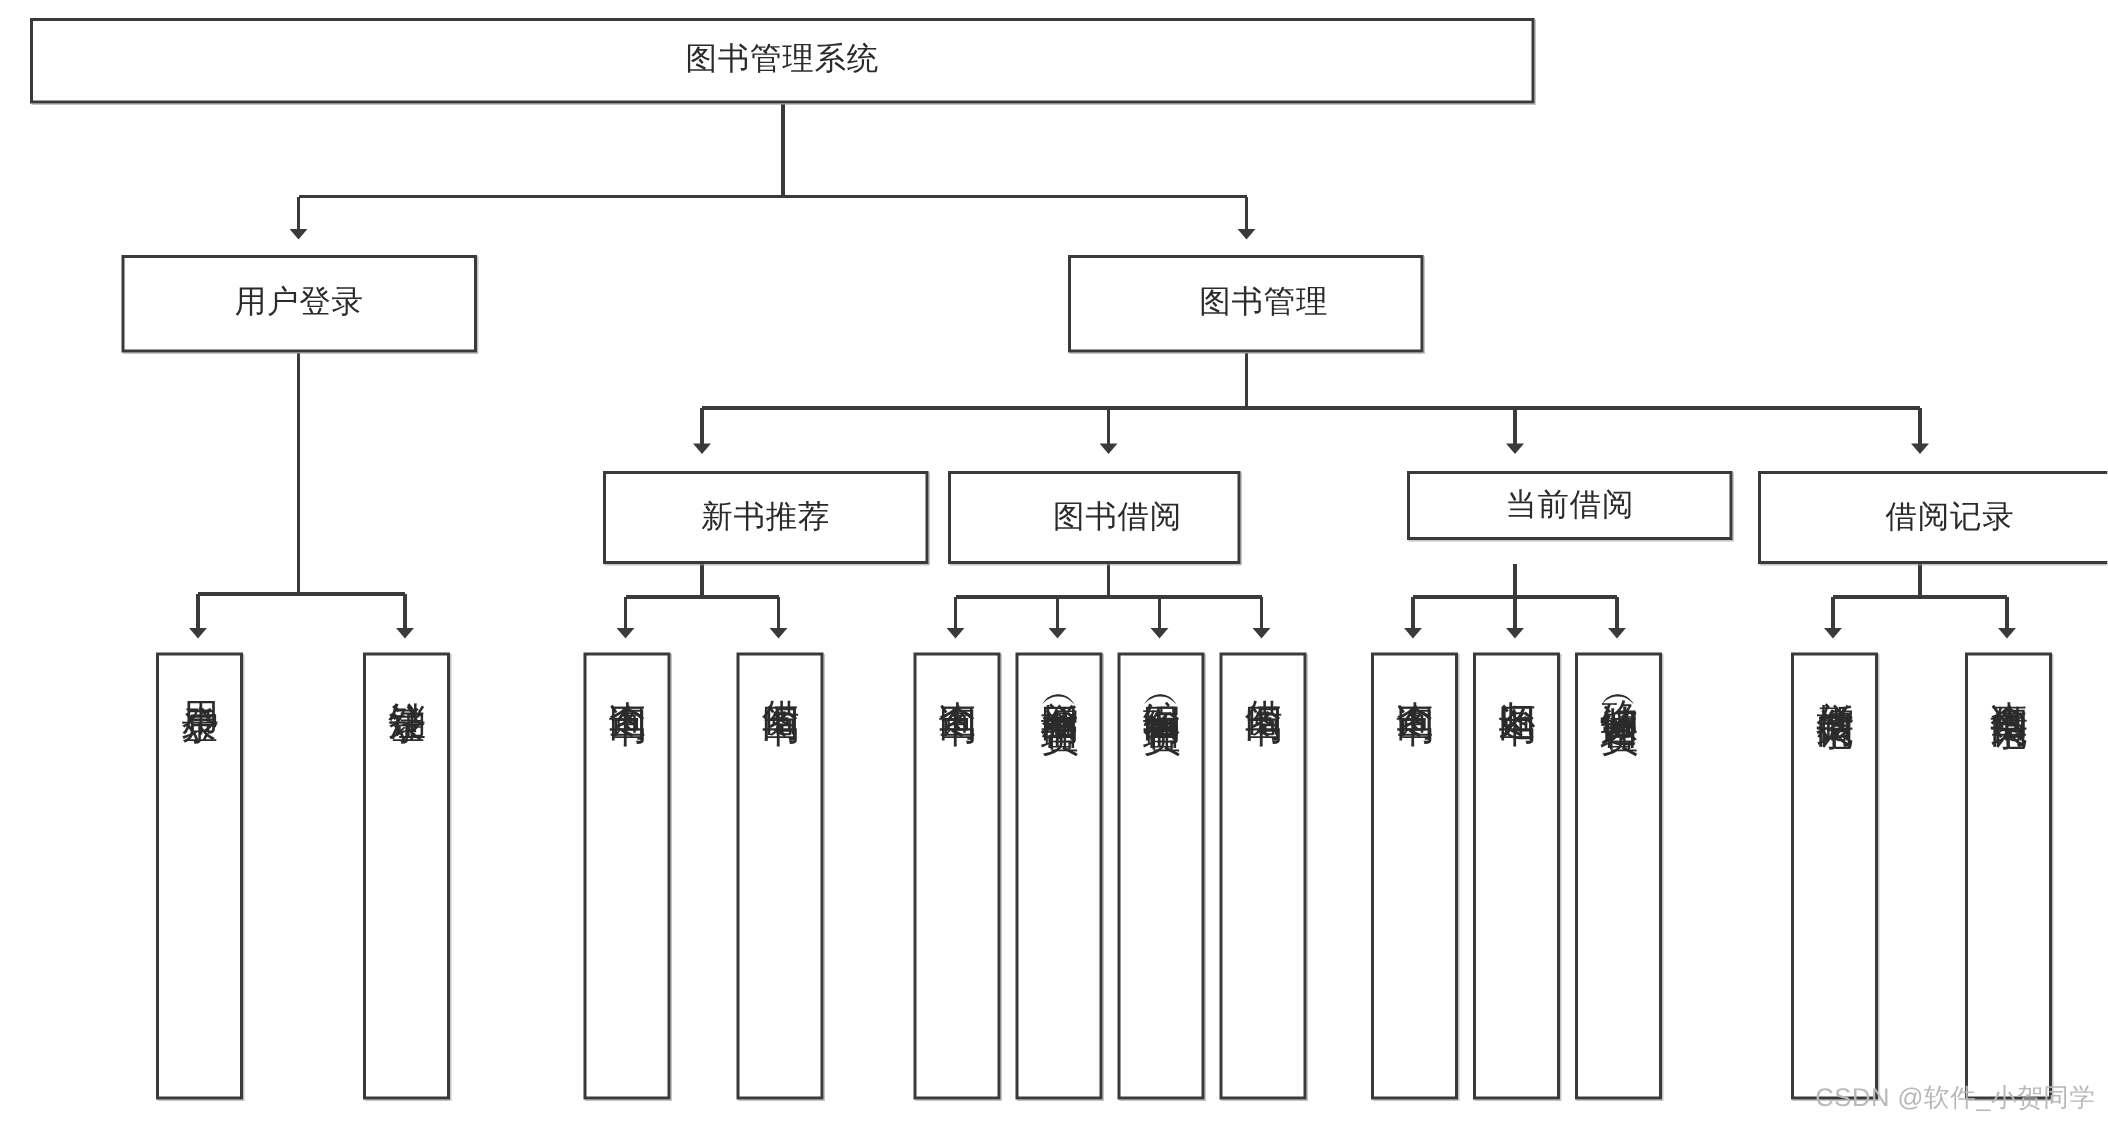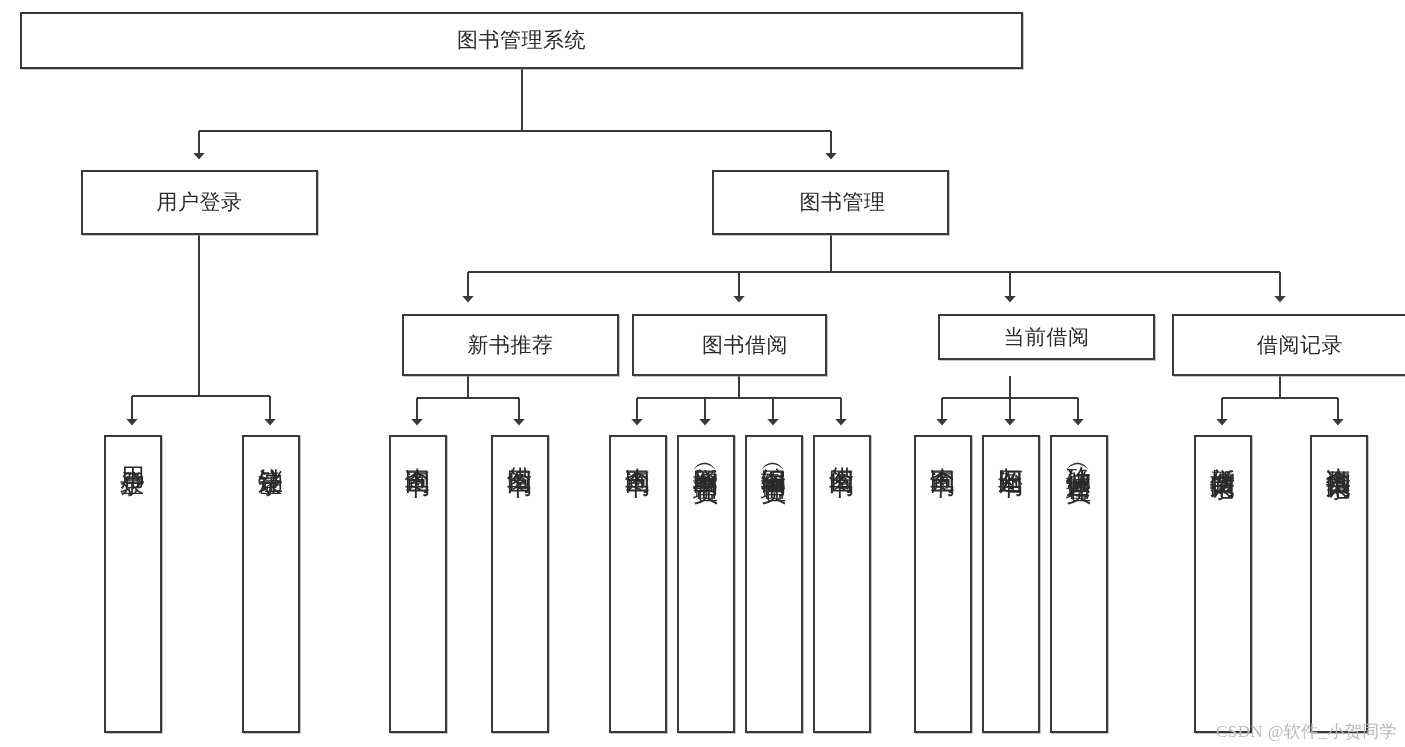--- a/index.html
+++ b/index.html
@@ -58,21 +58,20 @@
     max-height: 278px;
   }
   .watermark {
     position: absolute;
     right: 8px;
     bottom: 4px;
     font-size: 17px;
     color: #b9b9b9;
     white-space: nowrap;
     letter-spacing: 0.4px;
-    font-family: Liberation Serif, serif;
   }
 </style>
 </head>
 <body>
 
 <div id="canvas">
 
   <svg id="wires" viewBox="0 0 1405 747" xmlns="http://www.w3.org/2000/svg">
     <defs>
       <marker id="arrow" markerWidth="10" markerHeight="12" refX="3.4" refY="6" orient="auto" markerUnits="userSpaceOnUse">

